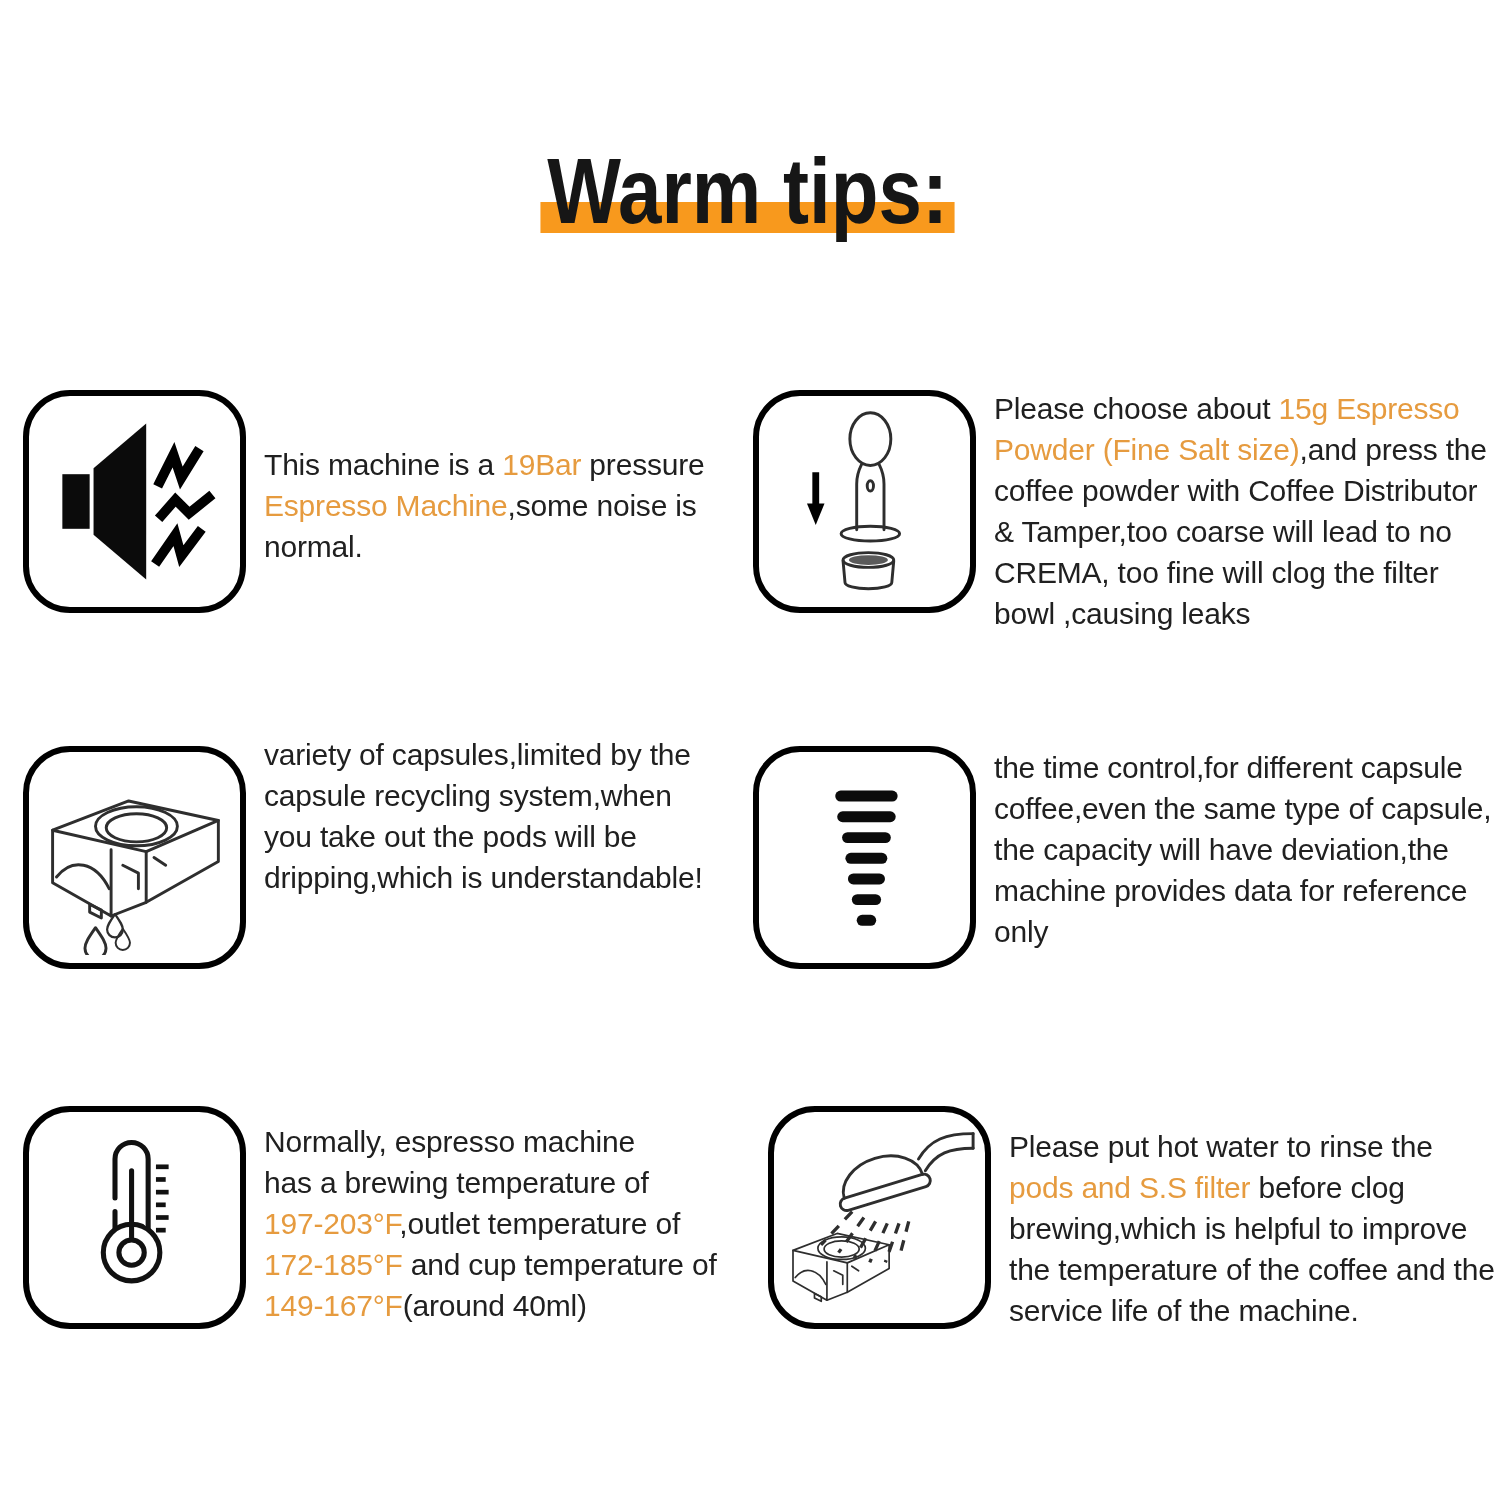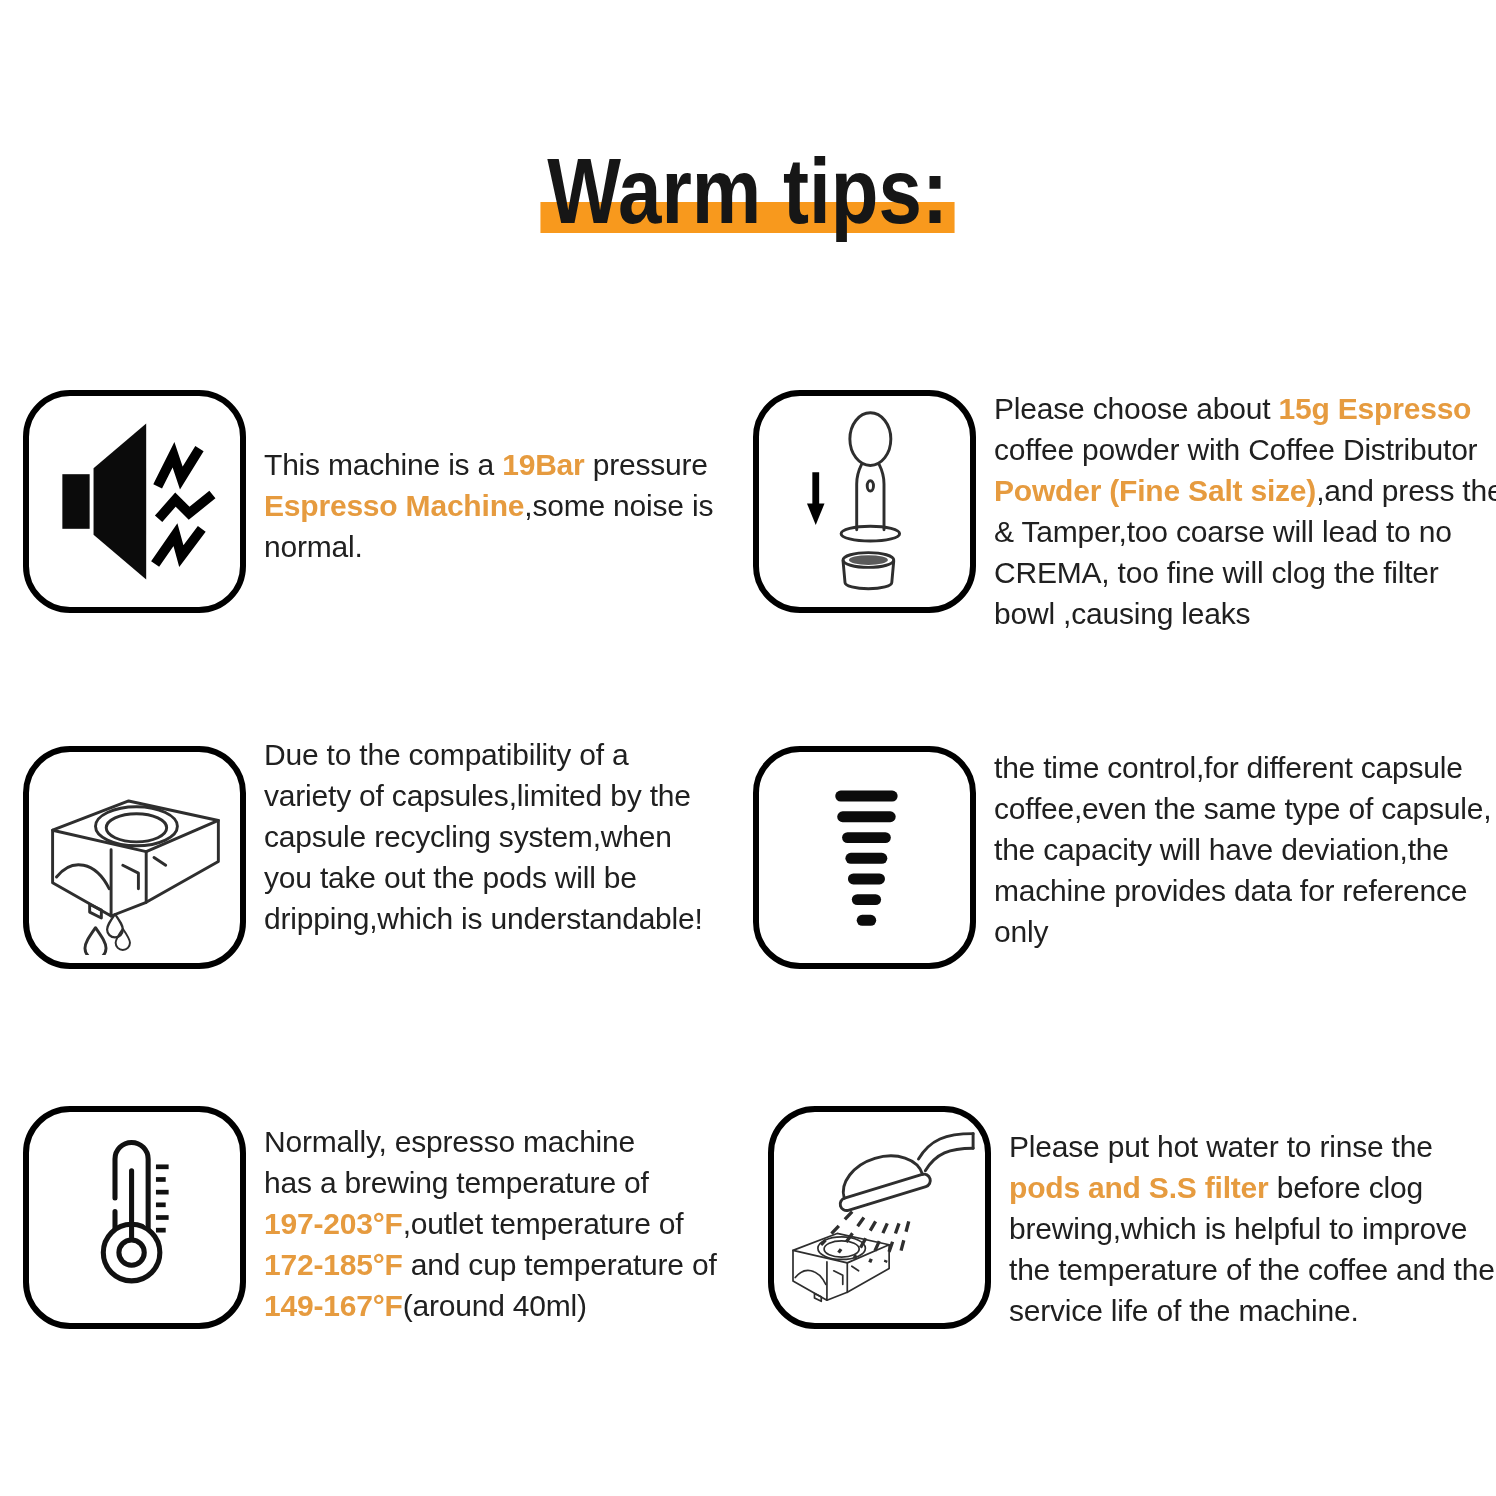--- a/index.html
+++ b/index.html
@@ -52,21 +52,21 @@
   .cell-left .iconbox{margin-left:5px;}
   .iconbox svg{width:100%;height:100%;display:block;}
   .tiptext{
     margin-left:18px;
     font-size:30px;
     line-height:41px;
     letter-spacing:-0.2px;
     color:var(--body);
     white-space:nowrap;
   }
-  .tiptext .hl{color:var(--accent);font-weight:bold;}
+  .tiptext .hl{color:var(--accent);font-weight:normal;}
   
   .art{stroke:#2e2e2e;fill:none;stroke-width:1.5;stroke-linejoin:round;stroke-linecap:round;}
   .art-thick{stroke:#111;fill:none;stroke-width:2.6;stroke-linejoin:round;stroke-linecap:round;}
   .solid{fill:#0b0b0b;stroke:none;}
   .zig{stroke:#000;stroke-width:5;fill:none;stroke-linecap:square;stroke-linejoin:miter;}
   .spray{stroke:#2e2e2e;stroke-width:1.7;fill:none;stroke-dasharray:5.5 4.5;stroke-linecap:butt;}
   .defs-holder{position:absolute;width:0;height:0;overflow:hidden;}
 </style>
 </head>
 <body>
@@ -124,22 +124,22 @@
             <ellipse cx="52" cy="80" rx="13" ry="3.8"></ellipse>
             <path d="M39,80.5 L40,91.5 A12,3.2 0 0 0 64,91.5 L65,80.5"></path>
           </g>
           <ellipse cx="52" cy="80" rx="10" ry="2.5" fill="#5a5a5a" stroke="none"></ellipse>
           <line x1="25" y1="35" x2="25" y2="52" stroke="#000" stroke-width="3.5"></line>
           <polygon points="25,62 20.5,51 29.5,51" fill="#000"></polygon>
         </svg>
       </div>
       <div class="tiptext" style="margin-top:-2px">
           <div class="line"><span>Please choose about </span><span class="hl">15g Espresso</span></div>
+          <div class="line"><span class="hl">Powder (Fine Salt size)</span><span>,and press the</span></div>
           <div class="line"><span>coffee powder with Coffee Distributor</span></div>
-          <div class="line"><span class="hl">Powder (Fine Salt size)</span><span>,and press the</span></div>
           <div class="line"><span>&amp; Tamper,too coarse will lead to no</span></div>
           <div class="line"><span>CREMA, too fine will clog the filter</span></div>
           <div class="line"><span>bowl ,causing leaks</span></div>
         </div>
     </div>
   </div>
 
   <div class="row row2">
     <div class="cell cell-left">
       <div class="iconbox">
@@ -148,21 +148,20 @@
               <use href="#holder"></use>
             </g>
           <g class="art" stroke-width="1.7">
             <use href="#drop" transform="translate(40,85) scale(0.75)"></use>
             <use href="#drop" transform="translate(30,94)"></use>
             <use href="#drop" transform="translate(44,92) scale(0.68)"></use>
           </g>
         </svg>
       </div>
       <div class="tiptext" style="margin-top:-12px">
-          <div class="line"><span>Due to the compatibility of a</span></div>
           <div class="line"><span>variety of capsules,limited by the</span></div>
           <div class="line"><span>capsule recycling system,when</span></div>
           <div class="line"><span>you take out the pods will be</span></div>
           <div class="line"><span>dripping,which is understandable!</span></div>
         </div>
     </div>
     <div class="cell cell-right">
       <div class="iconbox">
         <svg viewBox="0 0 100 100">
           <rect class="solid" x="35" y="15.7" width="32" height="5.6" rx="2.8"></rect>

